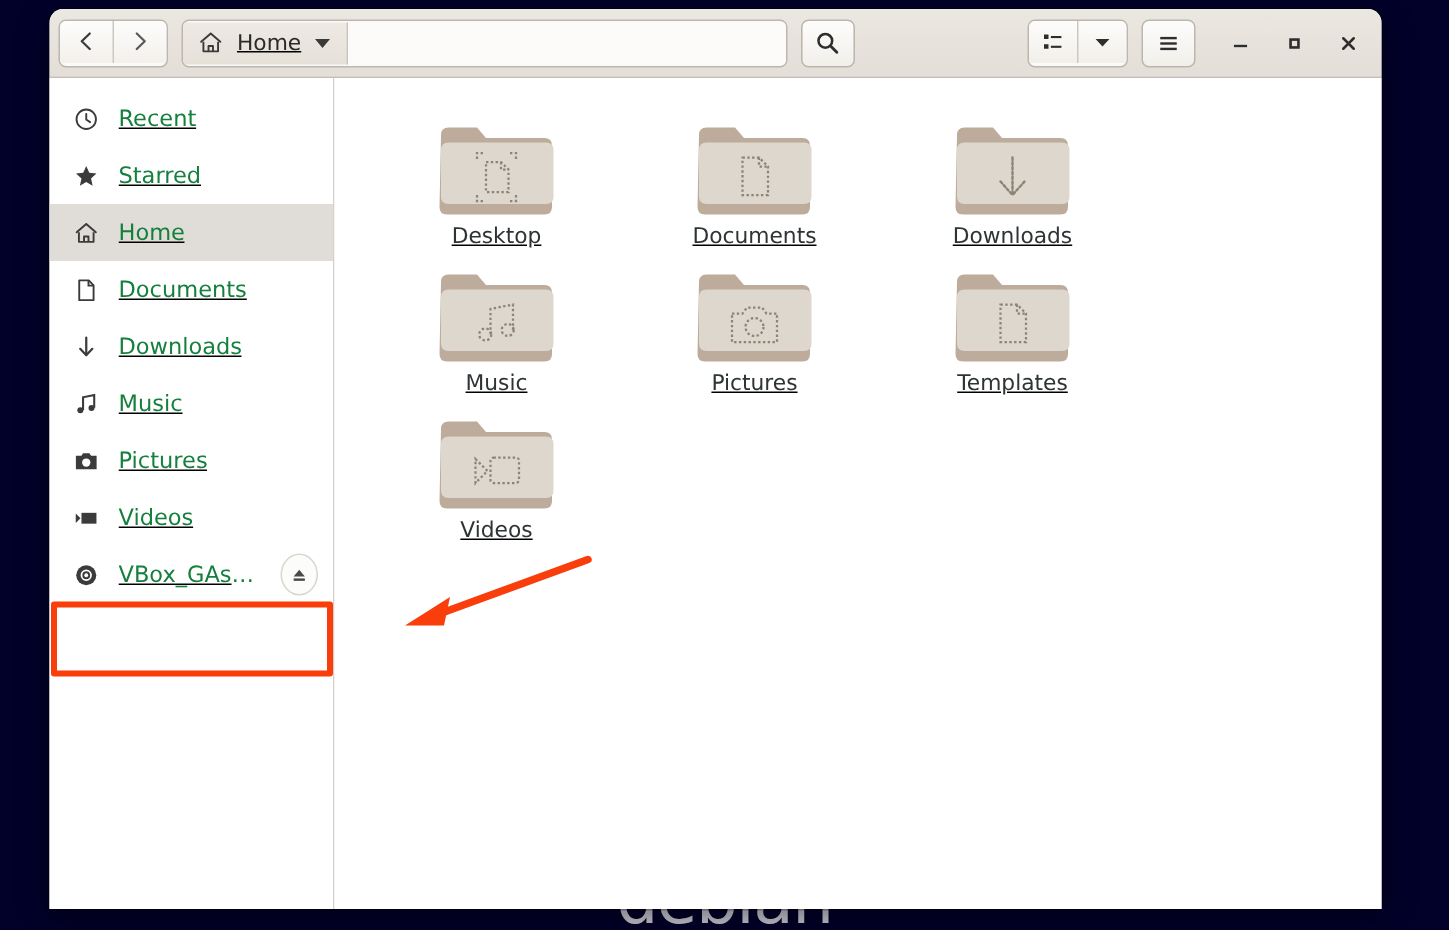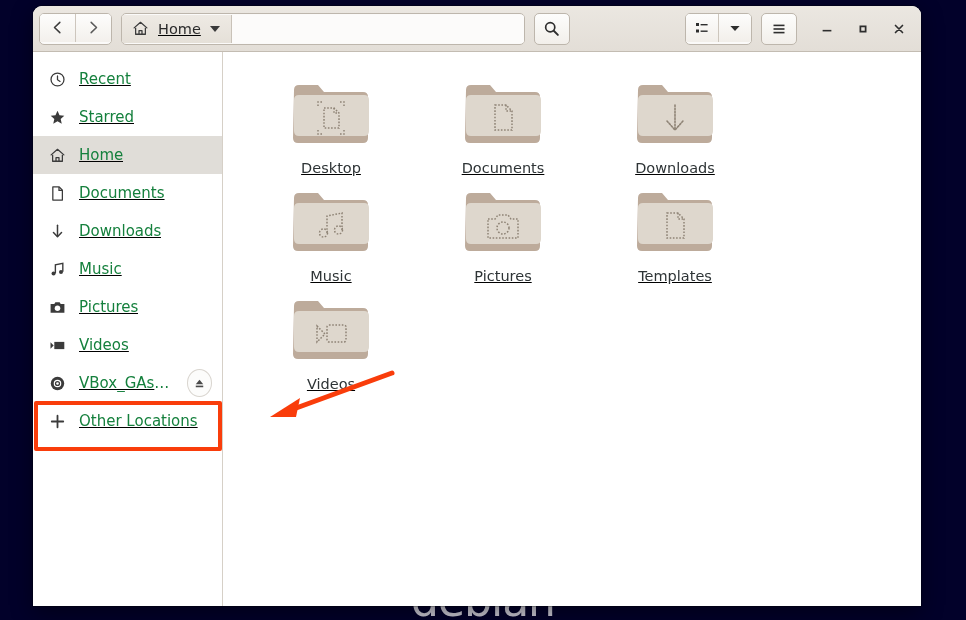--- a/index.html
+++ b/index.html
@@ -225,21 +225,20 @@
   }
   .fitem {
     width: 172px;
     padding-top: 10px;
     display: flex;
     flex-direction: column;
     align-items: center;
     cursor: default;
   }
   .fitem .flabel {
-    margin-top: 10px;
     font-size: 14.5px;
     color: #2e3436;
   }
   .folder { width: 82px; height: 72px; }
 
   
   #annot-rect {
     position: absolute;
     left: 34px; top: 401px;
     width: 188px; height: 50px;
@@ -445,28 +444,20 @@
         </span>
         <span class="sb-label">VBox_GAs_6…</span>
         <span class="eject">
           <svg width="13" height="13" viewBox="0 0 16 16">
             <path d="M8 3.4 L12.6 9 H3.4 Z" fill="#4a4a4a"></path>
             <rect x="3.4" y="10.6" width="9.2" height="2" fill="#4a4a4a"></rect>
           </svg>
         </span>
       </div>
 
-      <div class="sb-item">
-        <span class="sb-icon">
-          <svg width="17" height="17" viewBox="0 0 16 16">
-            <path d="M8 2.6 V13.4 M2.6 8 H13.4" stroke="#3b3b3b" stroke-width="1.7" stroke-linecap="round"></path>
-          </svg>
-        </span>
-        <span class="sb-label">Other Locations</span>
-      </div>
 
     </div>
 
     <div id="content">
       <div class="grid">
 
         <div class="fitem">
           <svg class="folder" viewBox="0 0 82 72">
             <path d="M4 12 q0-5 5-5 h19 l6 7 h39 q5 0 5 5 v41 q0 5-5 5 h-65 q-5 0-5-5 z" fill="#bdab9b"></path>
             <path d="M4 22 q0-5 5-5 h65 q5 0 5 5 v31 q0 5-5 5 h-65 q-5 0-5-5 z" fill="#ded7cd"></path>

